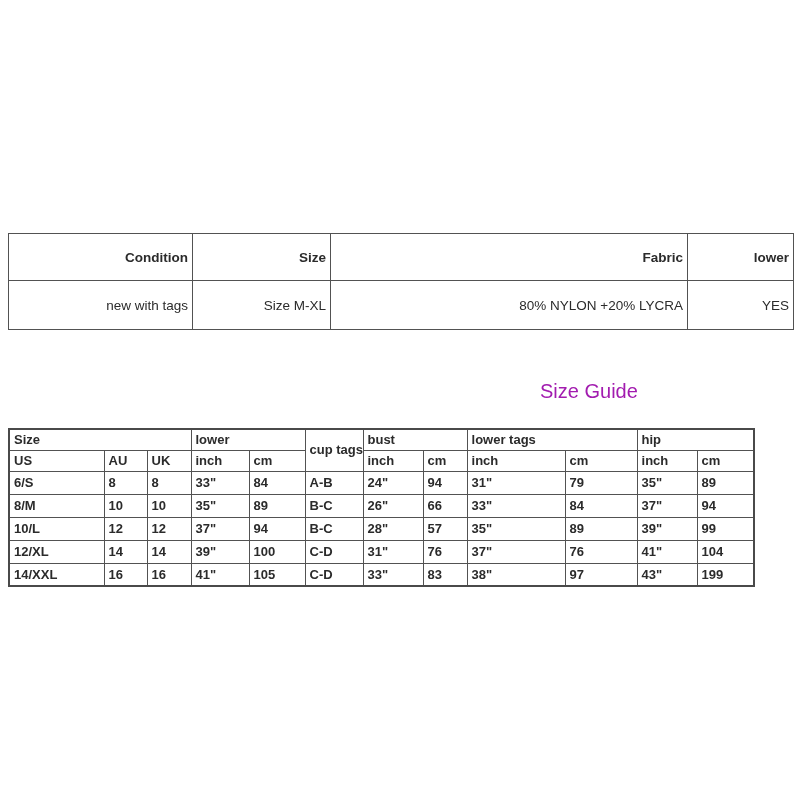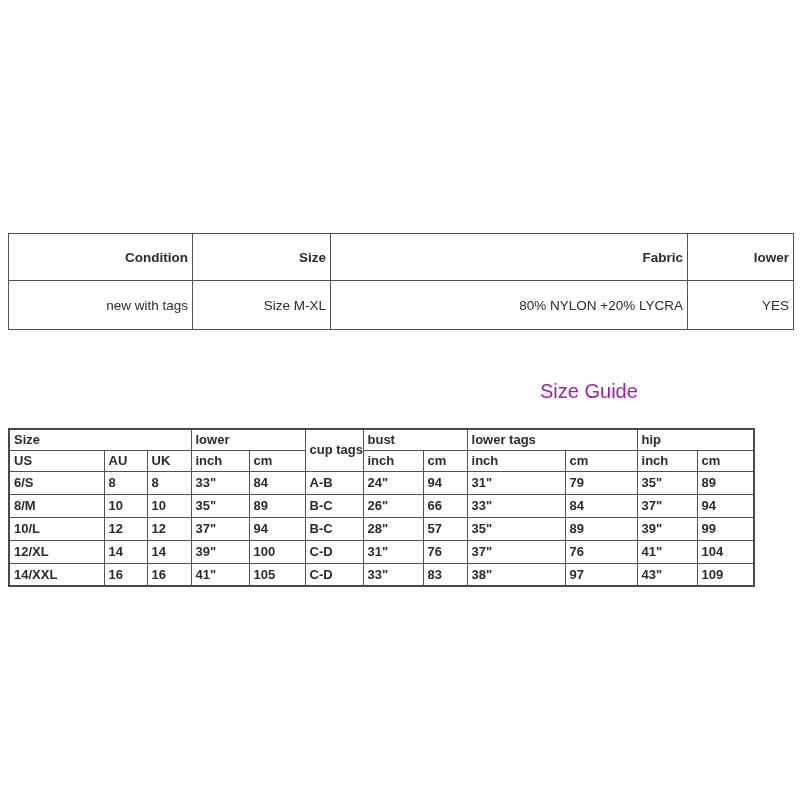--- a/index.html
+++ b/index.html
@@ -200,16 +200,16 @@
     <td>16</td>
     <td>16</td>
     <td>41"</td>
     <td>105</td>
     <td>C-D</td>
     <td>33"</td>
     <td>83</td>
     <td>38"</td>
     <td>97</td>
     <td>43"</td>
-    <td>109</td>
+    <td>199</td>
   </tr>
 </tbody>
   </table>
 
 </body></html>

